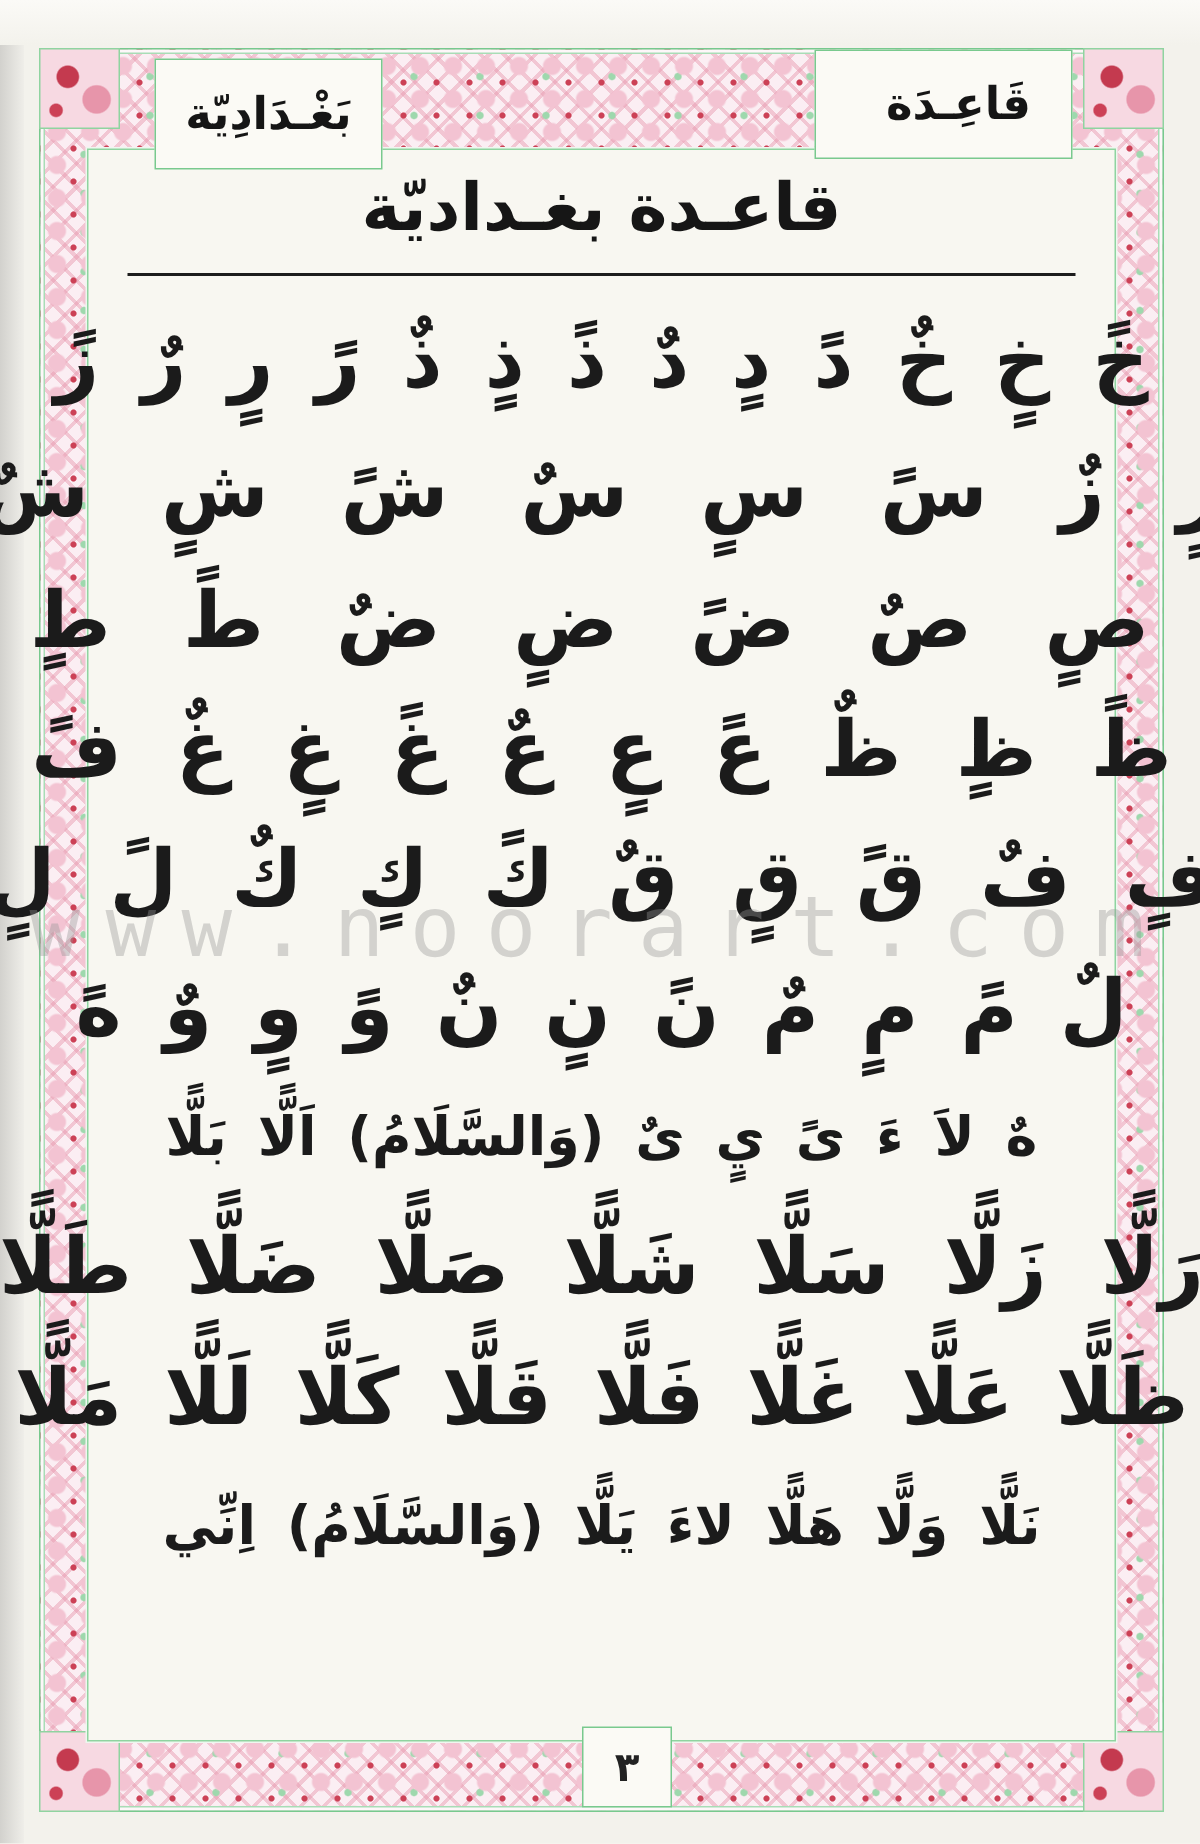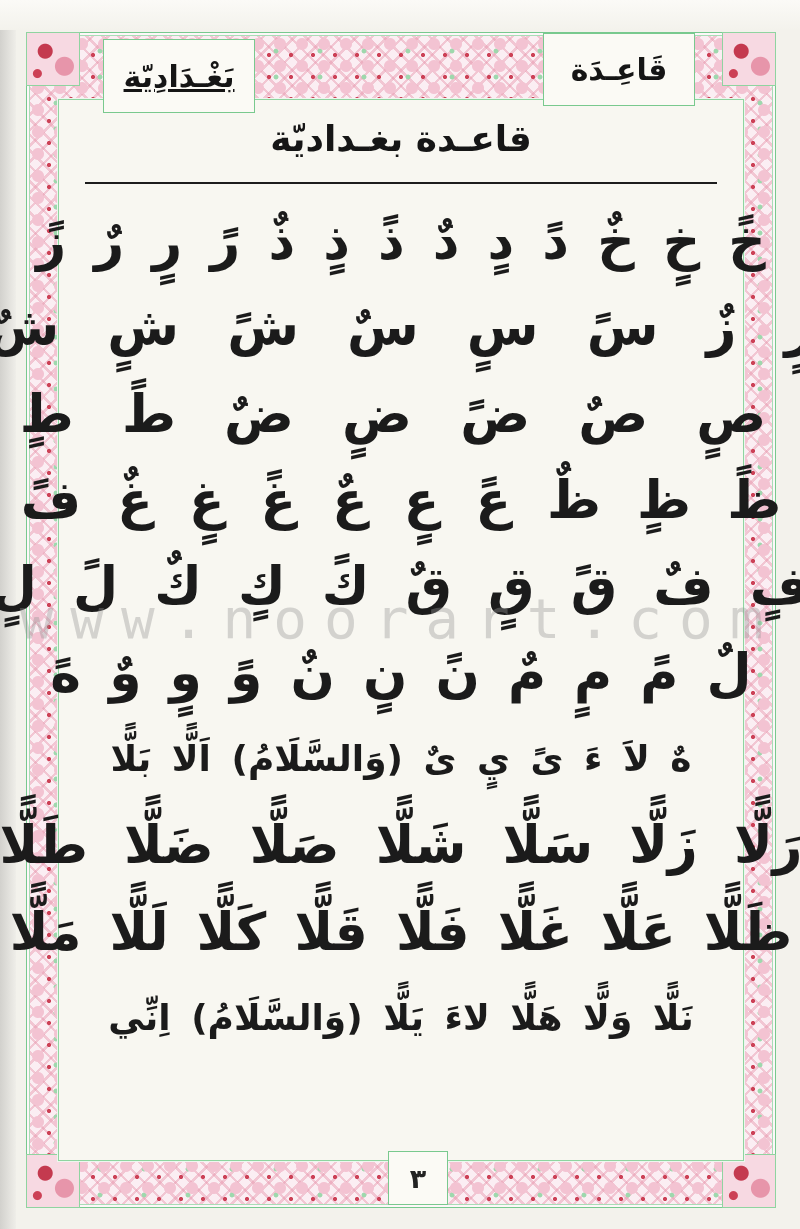--- a/index.html
+++ b/index.html
@@ -48,27 +48,27 @@
     border:1px solid #8fd4a0;
     box-shadow:0 0 0 1px #eef7ef;
   }
 
   
   .tab{
     position:absolute;background:#fbfaf5;border:1px solid #79c98e;
     display:flex;align-items:center;justify-content:center;
     color:#151515;font-weight:bold;font-size:30px;direction:rtl;
   }
-  .tab-right{left:543px;top:33px;width:150px;height:71px;}
-  .tab-left{left:103px;top:39px;width:150px;height:72px;text-decoration:underline;}
+  .tab-right{left:543px;top:33px;width:150px;height:71px;padding-left:20px;}
+  .tab-left{left:103px;top:39px;width:150px;height:72px;}
 
   
   .title{
     margin-top:6px;text-align:center;direction:rtl;
-    font-size:36px;font-weight:bold;color:#161616;line-height:66px;
+    font-size:44px;font-weight:bold;color:#161616;line-height:66px;
   }
   .rule{width:632px;height:2px;background:#1d1d1d;margin:10px auto 0;}
 
   
   .lines{margin-top:14px;}
   .line{
     height:86.3px;display:flex;align-items:center;justify-content:center;
     direction:rtl;font-weight:bold;font-size:52px;color:#1b1b1b;
     word-spacing:10px;white-space:nowrap;
   }

